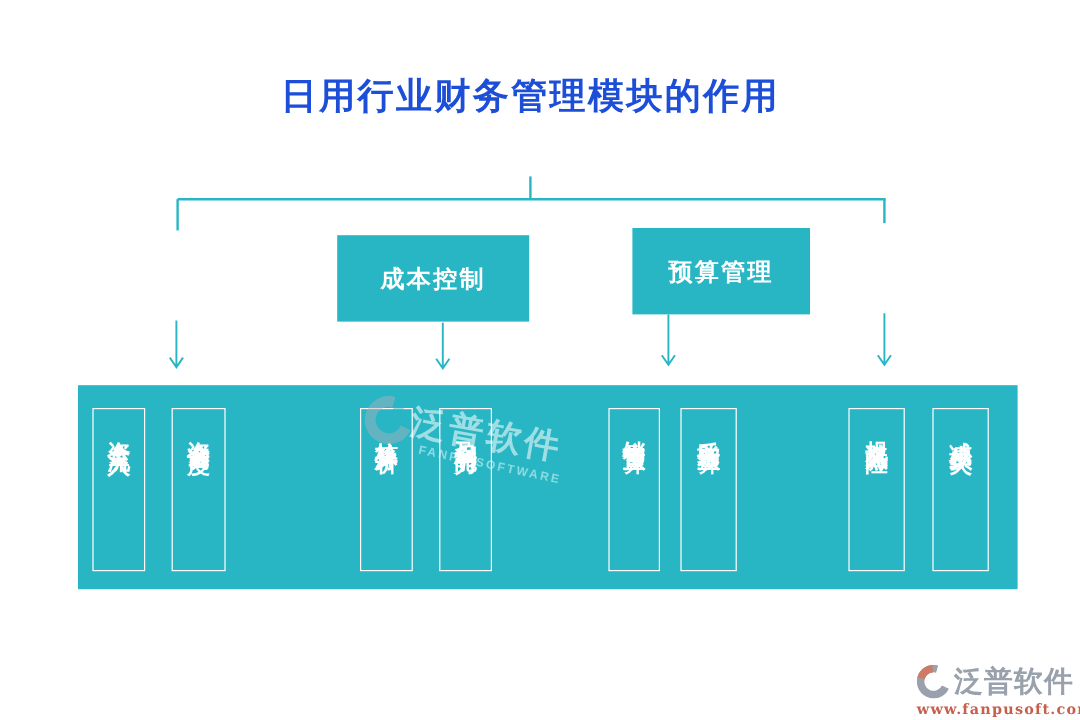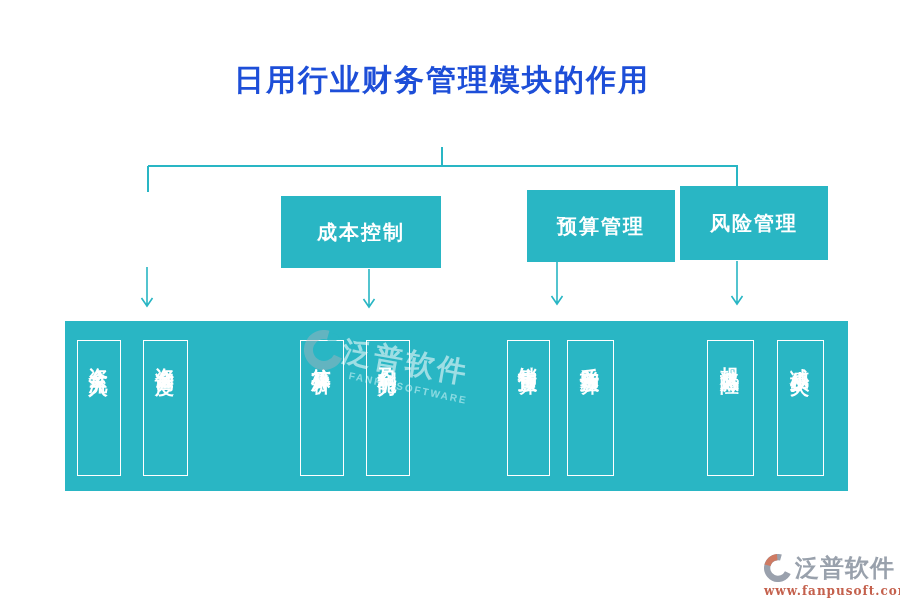--- a/index.html
+++ b/index.html
@@ -61,23 +61,20 @@
       <path d="M737 261 L737 303 M731.5 296 L737 304 L742.5 296"></path>
     </g>
   </svg>
 
   <div class="branch-box branch-2">
     <span>成本控制</span>
   </div>
   <div class="branch-box branch-3">
     <span>预算管理</span>
   </div>
-  <div class="branch-box branch-4">
-    <span>风险管理</span>
-  </div>
 
   <div class="panel"></div>
 
   <div class="leaf-box leaf-1">
     <span>资金流入</span>
   </div>
   <div class="leaf-box leaf-2">
     <span>资金调度</span>
   </div>
   <div class="leaf-box leaf-3">

